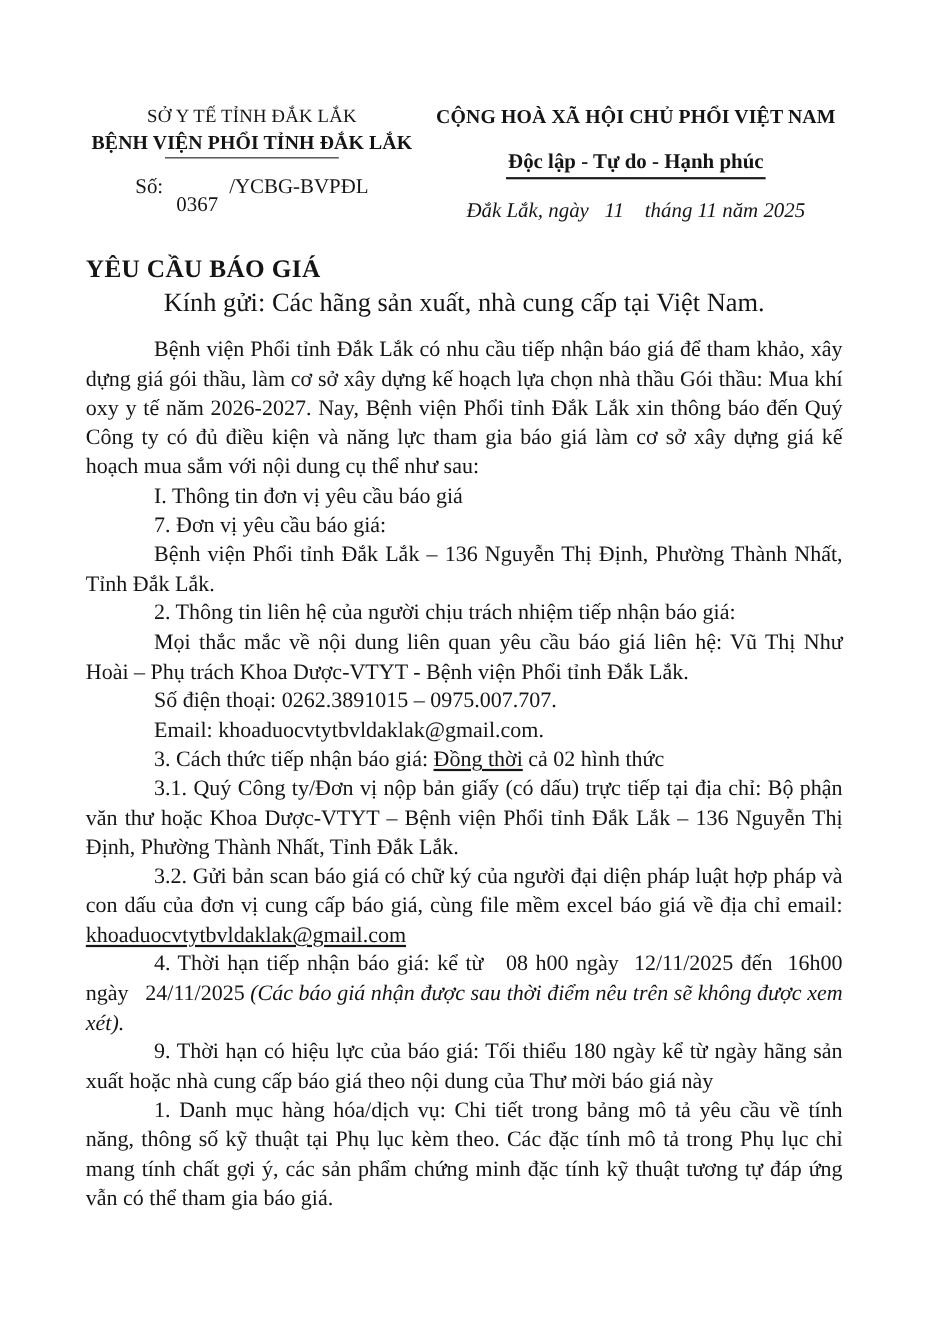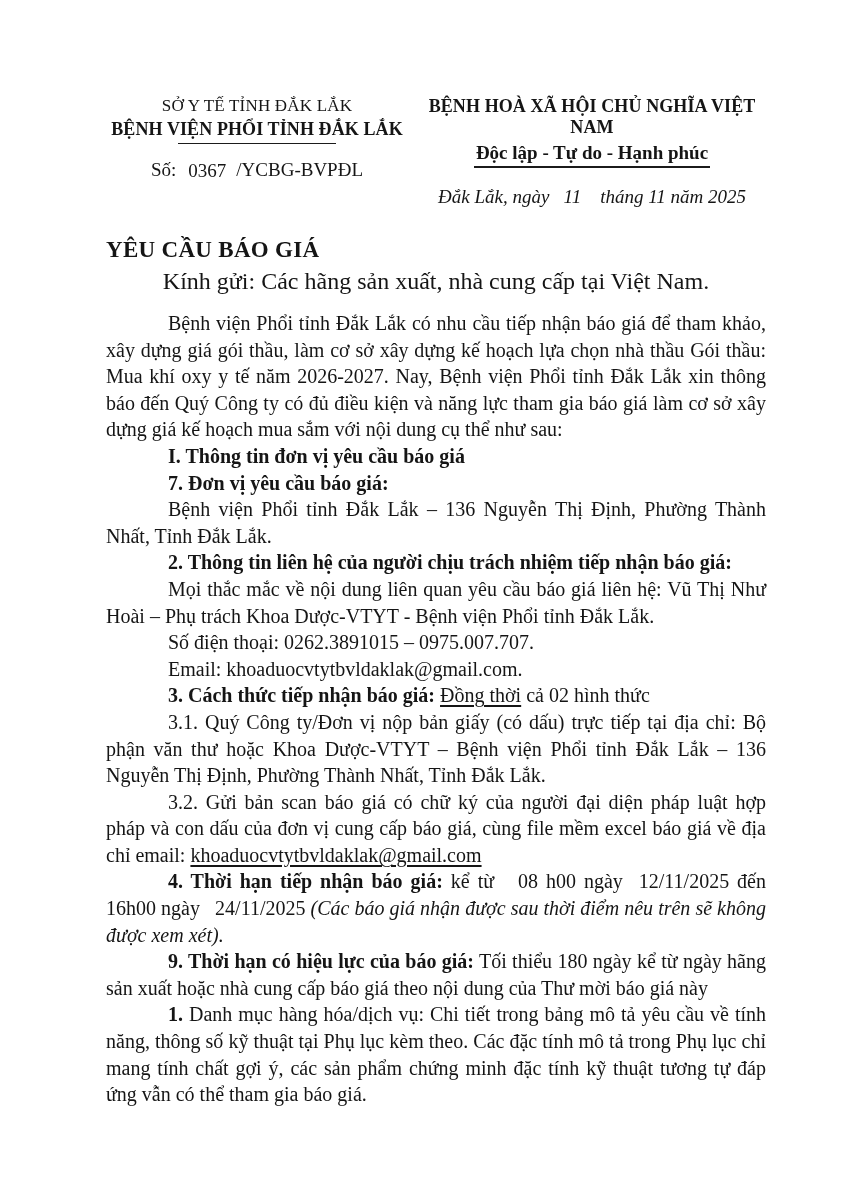--- a/index.html
+++ b/index.html
@@ -4,58 +4,58 @@
 <style>
   * { margin:0; padding:0; box-sizing:border-box; }
   html, body { background:#ffffff; }
   .page {
     position:relative;
     width:848px; height:1200px;
     margin:0 auto;
     background:#ffffff;
     color:#151515;
     font-family:"Liberation Serif","DejaVu Serif",serif;
-    padding:96px 82px 0 106px;
+    padding:96px 82px 0 78px;
     overflow:hidden;
   }
   .header { display:flex; align-items:flex-start; }
   .header-left { width:302px; flex:none; text-align:center; }
   .header-right { flex:1; text-align:center; padding-left:10px; }
   .dept { font-size:17px; letter-spacing:.2px; }
   .hosp { font-size:18px; font-weight:bold; margin-top:3px; letter-spacing:.1px; }
   .rule { width:158px; border-bottom:1.6px solid #1b1b1b; margin:3px auto 0; height:0; }
   .so-line { font-size:19px; margin-top:15px; white-space:pre-wrap; }
-  .so-num { margin:0 10px 16px 12px; position:relative; top:1px; }
+  .so-num { margin:0 10px 16px 12px; position:relative; top:17px; }
   .country { font-size:18px; font-weight:bold; letter-spacing:.1px; }
-  .motto { display:inline-block; font-size:19px; font-weight:bold; margin-top:4px; padding:0 2px 2px; border-bottom:2px solid #1b1b1b; }
+  .motto { display:inline-block; font-size:19px; font-weight:bold; margin-top:20px; padding:0 2px 2px; border-bottom:2px solid #1b1b1b; }
   .date-line { font-size:19px; font-style:italic; margin-top:18px; white-space:pre-wrap; }
   .doc-title { text-align:left; font-size:23px; font-weight:bold; margin-top:29px; letter-spacing:.3px; }
   .salutation { text-align:center; font-size:24px; margin-top:5px; }
   .body { font-size:20px; line-height:26.6px; text-align:justify; }
   .ind { text-indent:62px; }
   .intro { margin-top:15px; }
-  .bold { font-weight:bold; }
+  .bold { font-weight:normal; }
   .und { text-decoration:underline; text-underline-offset:3px; }
   .italic { font-style:italic; }
   .keep { white-space:pre-wrap; }
 </style>
 </head>
 <body>
 
 <div class="page">
 
   <div class="header">
     <div class="header-left">
       <div class="dept">SỞ Y TẾ TỈNH ĐẮK LẮK</div>
       <div class="hosp">BỆNH VIỆN PHỔI TỈNH ĐẮK LẮK</div>
       <div class="rule"></div>
       <div class="so-line"><span>Số:</span><span class="so-num">0367</span><span>/YCBG-BVPĐL</span></div>
     </div>
     <div class="header-right">
-      <div class="country">BỆNH HOÀ XÃ HỘI CHỦ NGHĨA VIỆT NAM</div>
+      <div class="country">CỘNG HOÀ XÃ HỘI CHỦ PHỔI VIỆT NAM</div>
       <div><span class="motto">Độc lập - Tự do - Hạnh phúc</span></div>
       <div class="date-line">Đắk Lắk, ngày   11    tháng 11 năm 2025</div>
     </div>
   </div>
 
   <div class="doc-title">YÊU CẦU BÁO GIÁ</div>
   <div class="salutation">Kính gửi: Các hãng sản xuất, nhà cung cấp tại Việt Nam.</div>
 
   <p class="body ind intro">Bệnh viện Phổi tỉnh Đắk Lắk có nhu cầu tiếp nhận báo giá để tham khảo, xây dựng giá gói thầu, làm cơ sở xây dựng kế hoạch lựa chọn nhà thầu Gói thầu: Mua khí oxy y tế năm 2026-2027. Nay, Bệnh viện Phổi tỉnh Đắk Lắk xin thông báo đến Quý Công ty có đủ điều kiện và năng lực tham gia báo giá làm cơ sở xây dựng giá kế hoạch mua sắm với nội dung cụ thể như sau:</p>
 

